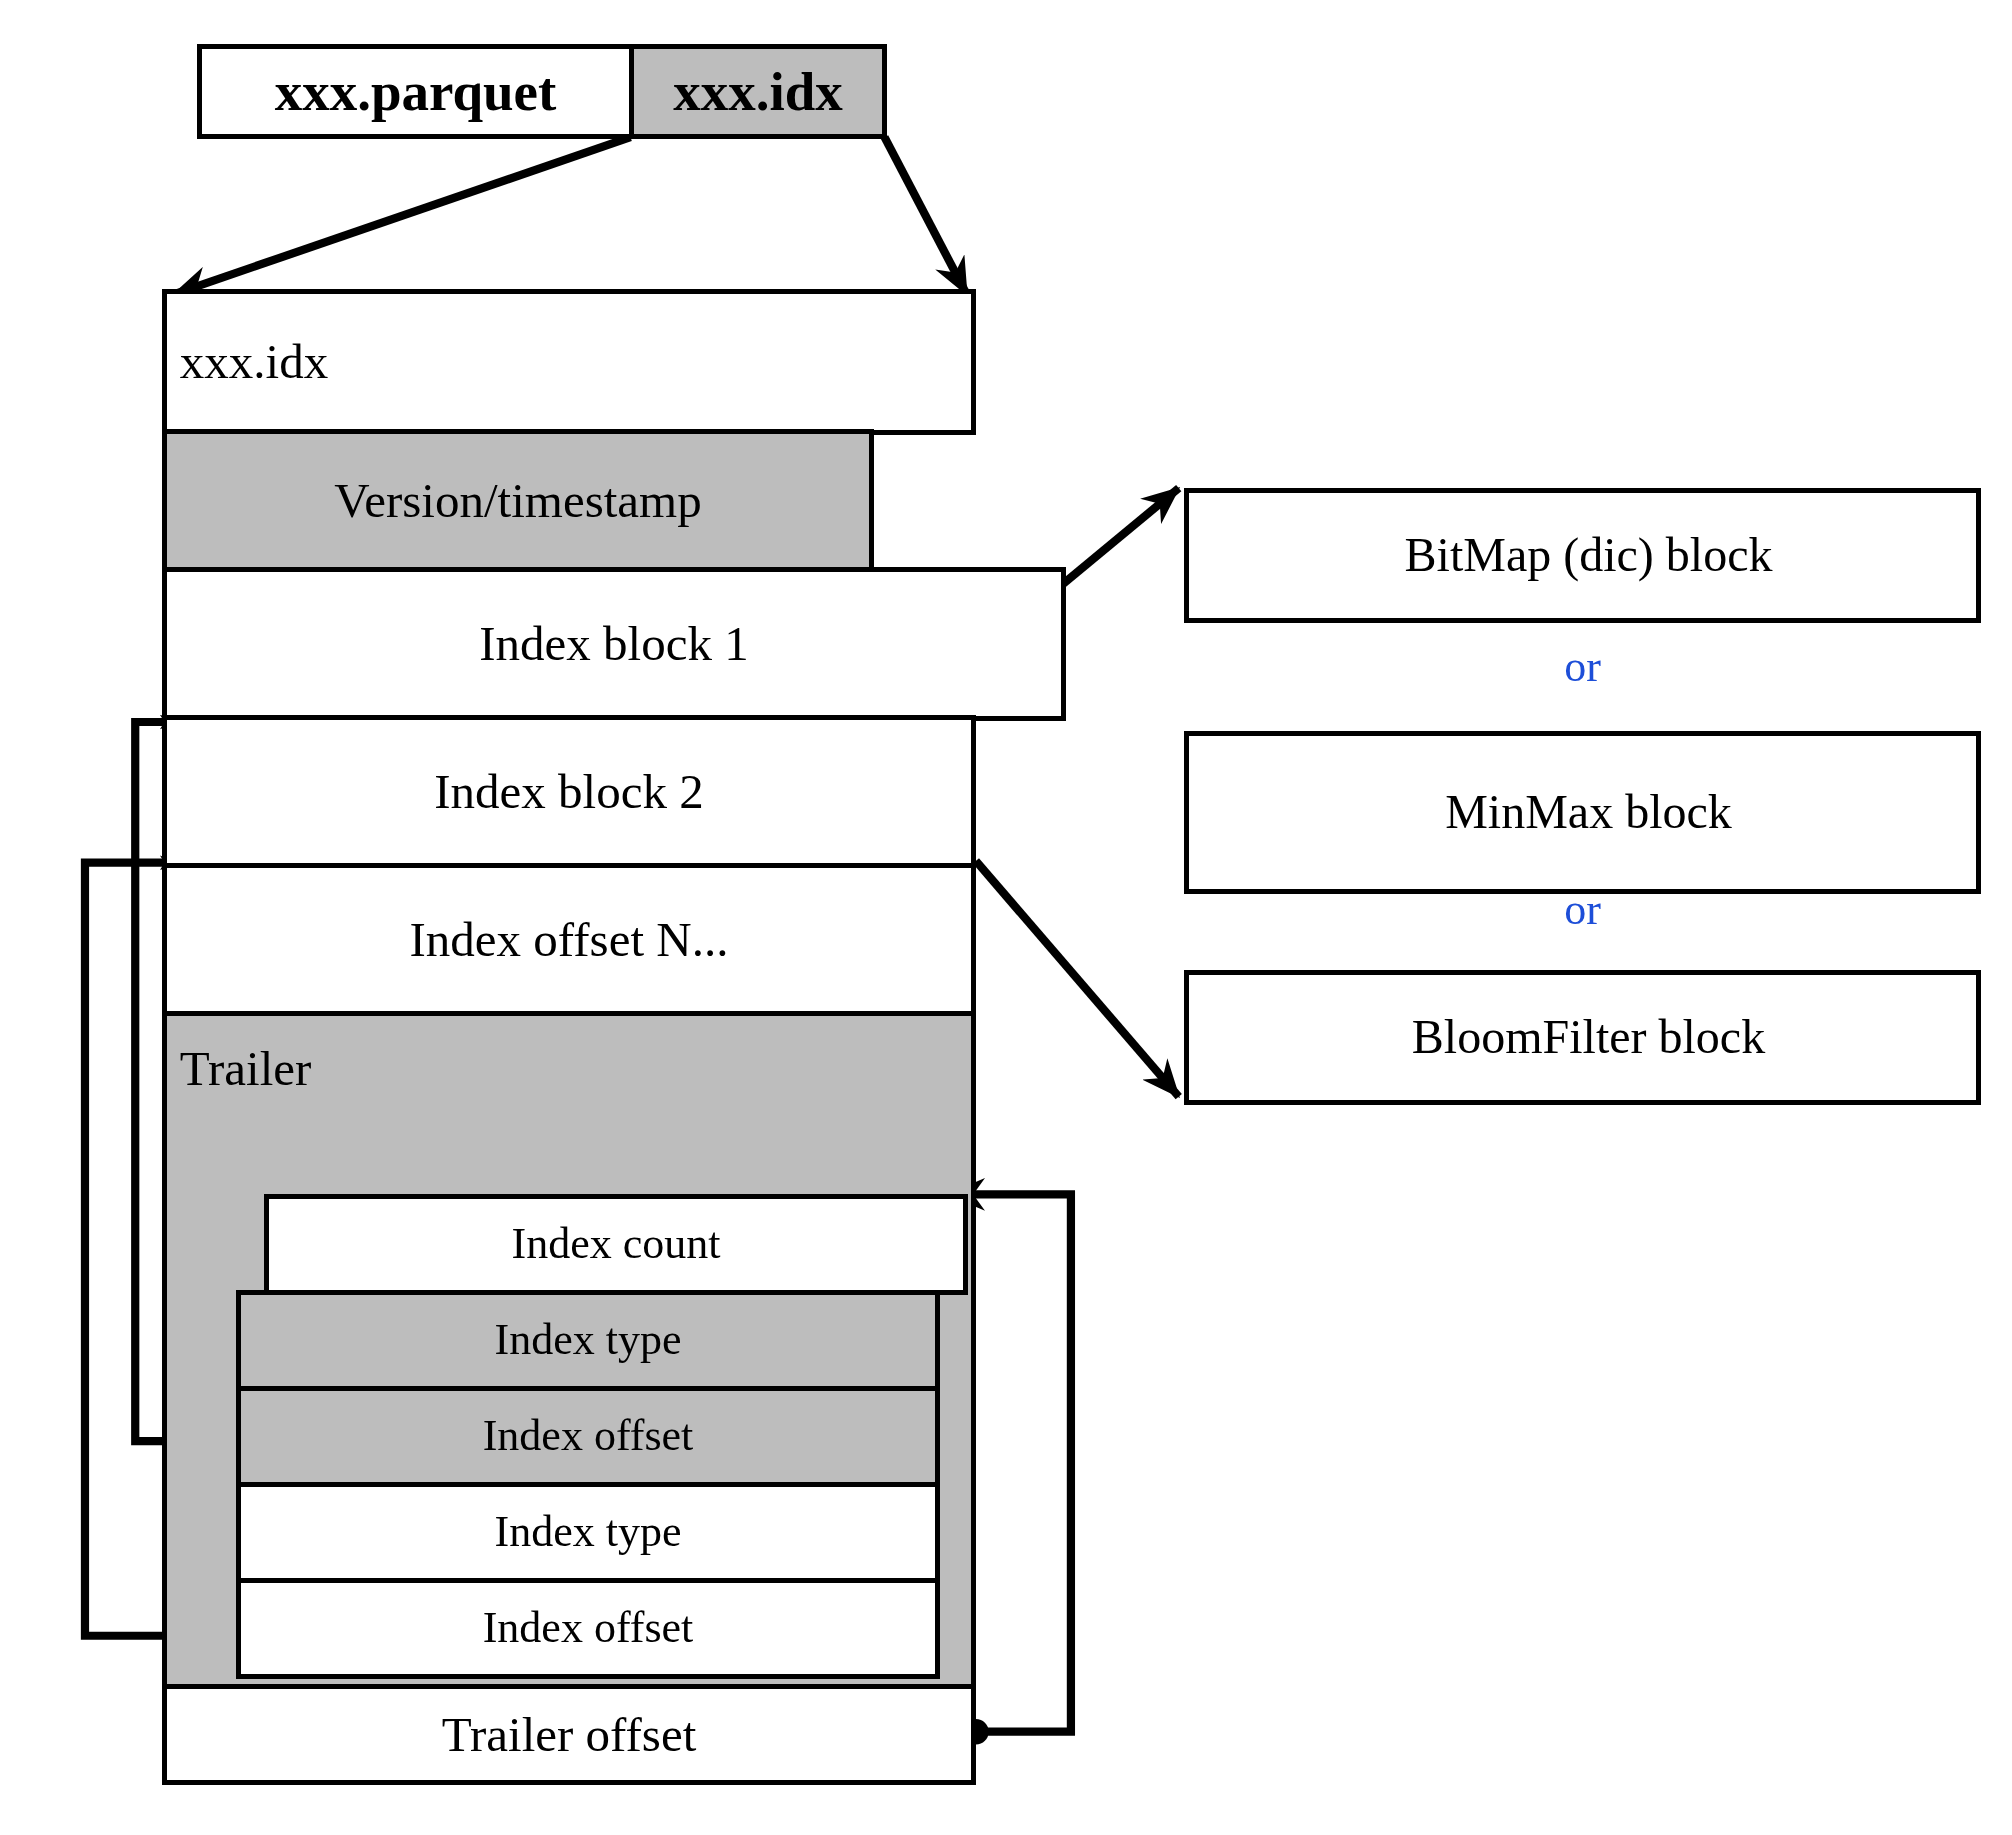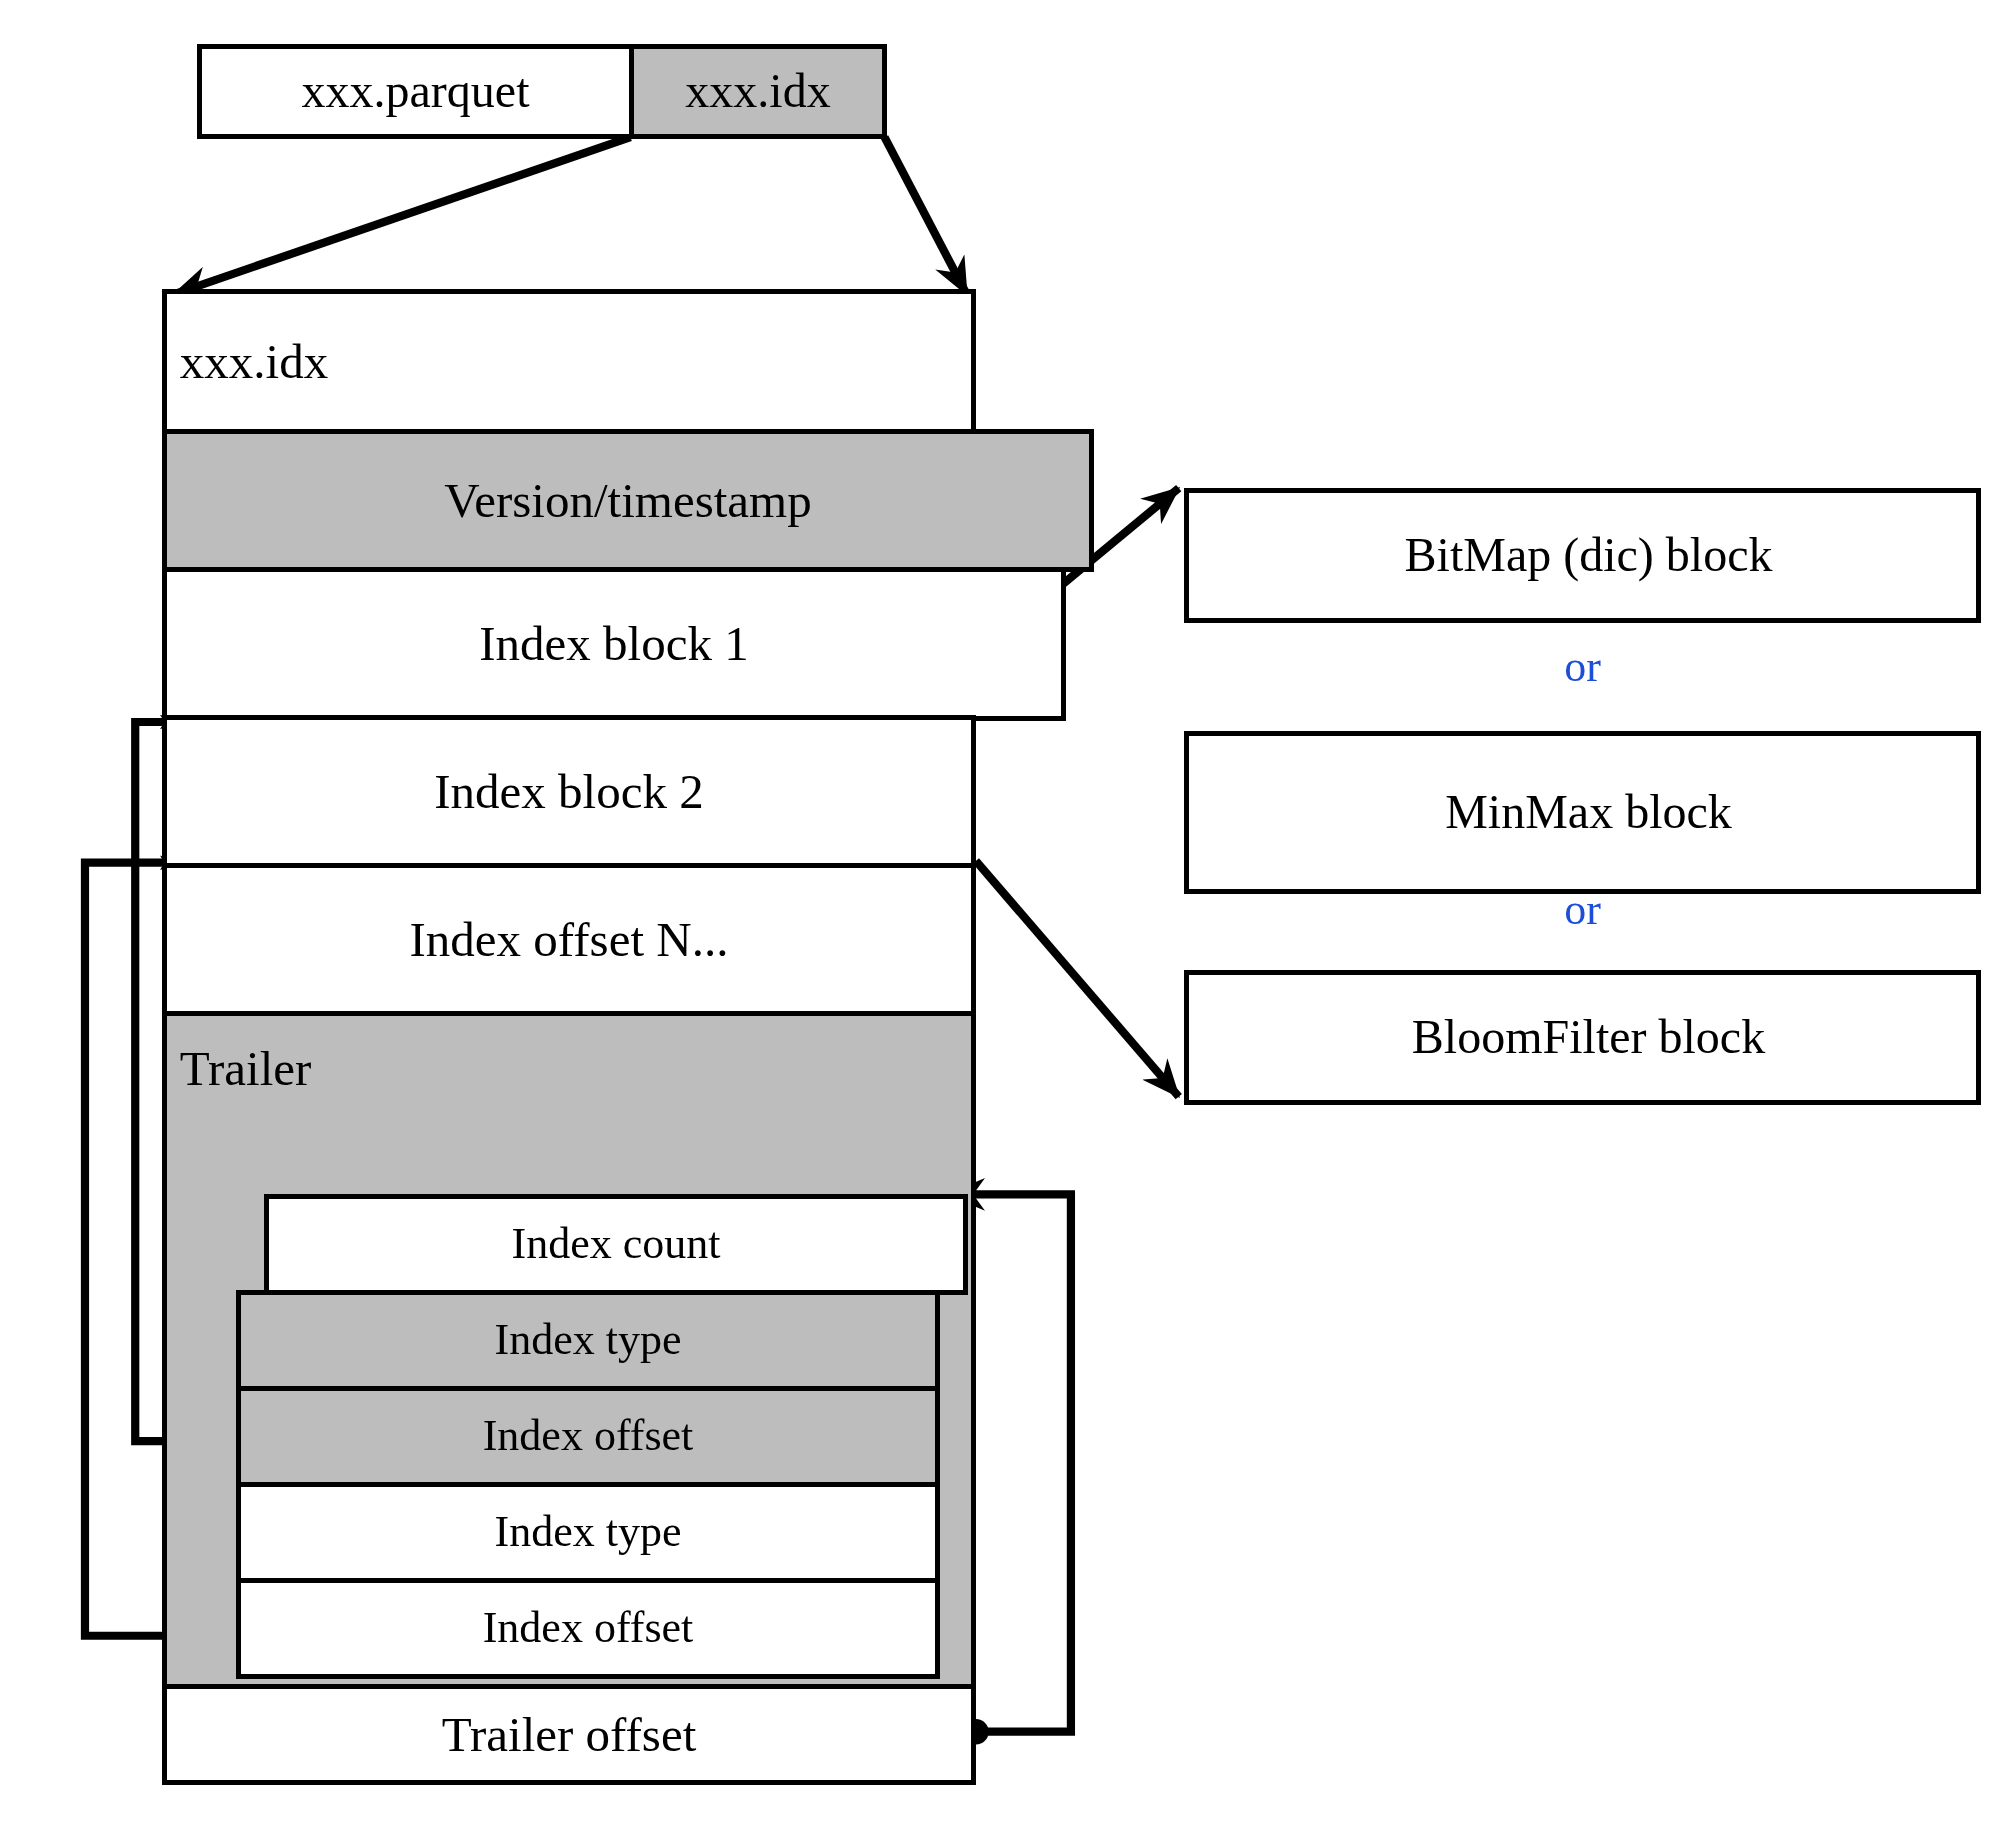--- a/index.html
+++ b/index.html
@@ -40,21 +40,21 @@
     padding-left: 12.8px;
   }
   .plain-text {
     position: absolute;
     display: flex;
     align-items: center;
     justify-content: center;
     color: #1d4ed8;
     white-space: nowrap;
   }
-  .fs-top    { font-size: 48px; }
+  .fs-top    { font-size: 55px; font-weight: bold; }
   .fs-main   { font-size: 49px; }
   .fs-hdr    { font-size: 49px; }
   .fs-inner  { font-size: 44px; }
   .fs-right  { font-size: 48px; padding-left: 12px; }
   .fs-or     { font-size: 44px; }
 </style>
 </head>
 <body>
 
 <div id="canvas">
@@ -105,21 +105,21 @@
     <span>xxx.parquet</span>
   </div>
   <div class="box gray fs-top" style="left:629px; top:44px; width:258px; height:95px;">
     <span>xxx.idx</span>
   </div>
 
   <div class="box fs-hdr label-left" style="left:162px; top:289px; width:814px; height:146px;">
     <span>xxx.idx</span>
   </div>
 
-  <div class="box gray fs-main" style="left:162px; top:429px; width:932px; height:143px;">
+  <div class="box gray fs-main" style="left:162px; top:429px; width:712px; height:143px;">
     <span>Version/timestamp</span>
   </div>
 
   <div class="box fs-main" style="left:162px; top:567px; width:904px; height:154px;">
     <span>Index block 1</span>
   </div>
 
   <div class="box fs-main" style="left:162px; top:715px; width:814px; height:154px;">
     <span>Index block 2</span>
   </div>

